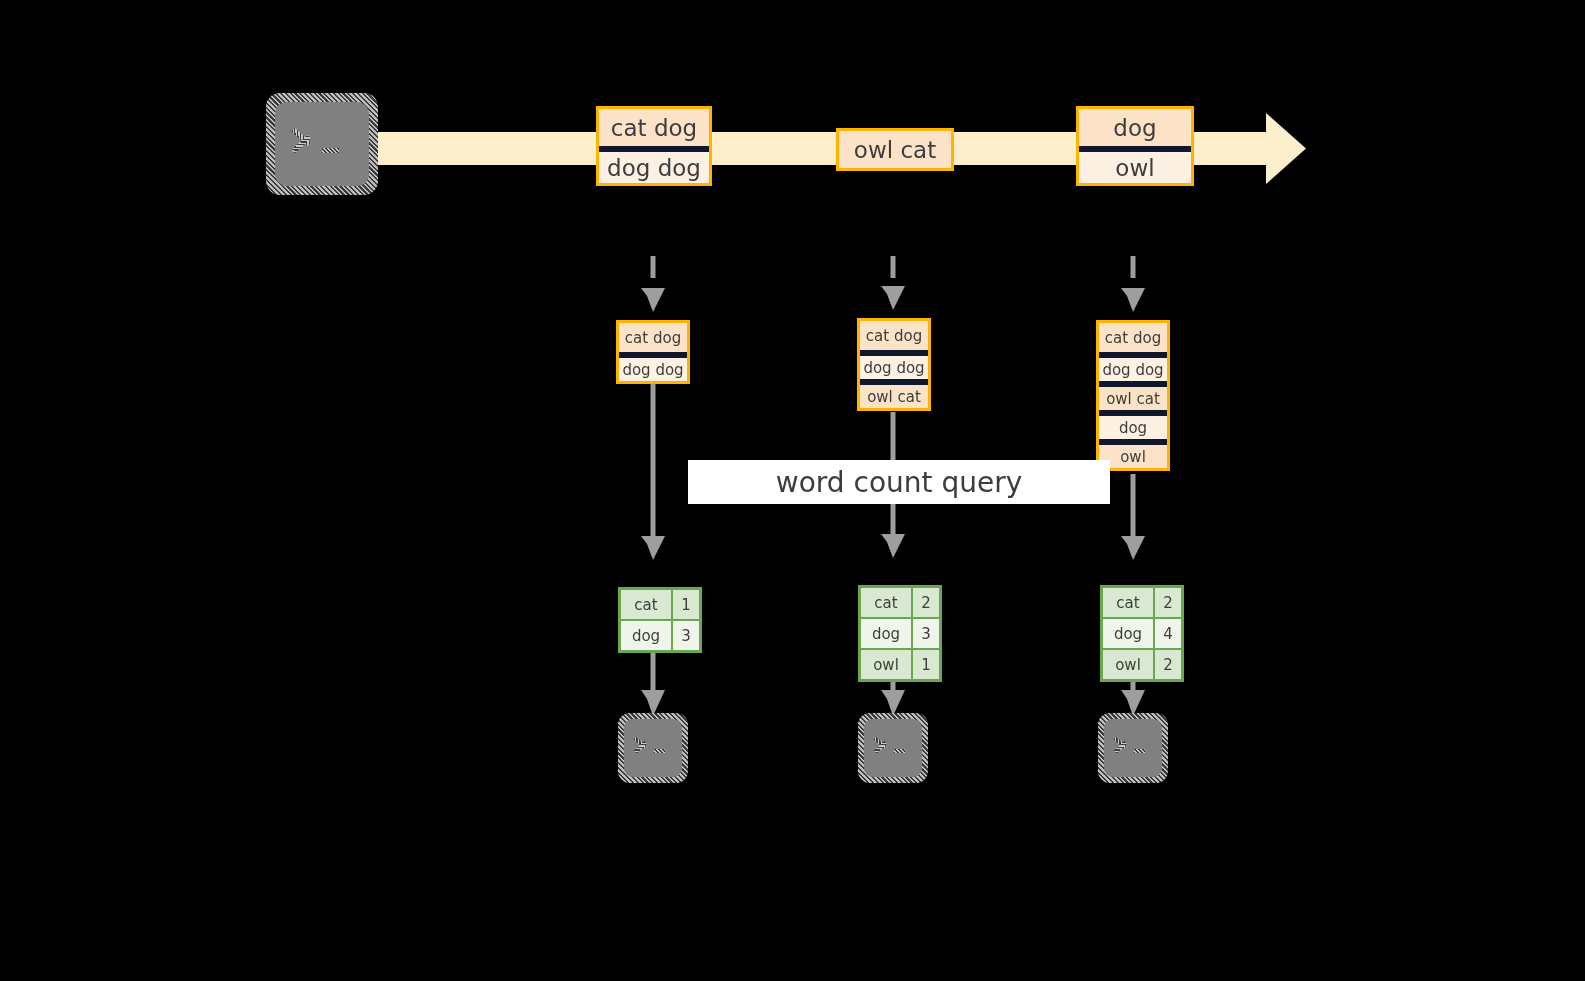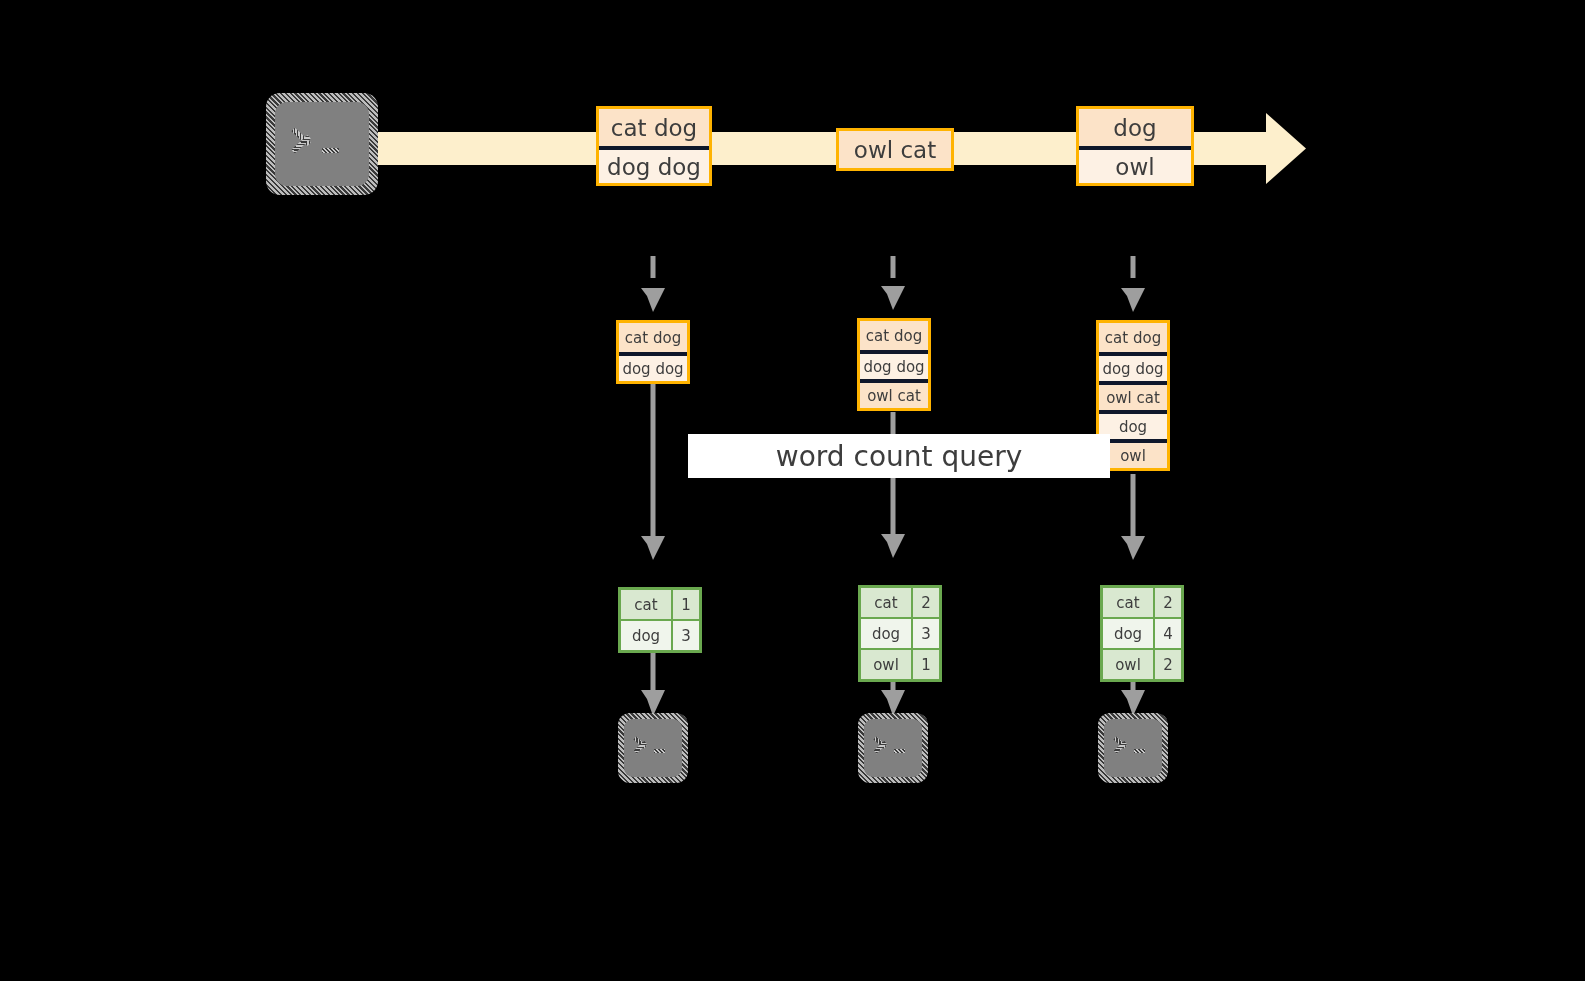--- a/index.html
+++ b/index.html
@@ -119,21 +119,21 @@
     box-sizing: border-box;
     display: flex;
     align-items: center;
     justify-content: center;
     color: #3d3d3d;
     white-space: nowrap;
     flex: 1 1 auto;
   }
   .rec-row.shade-a { background: #FCE3C8; }
   .rec-row.shade-b { background: #FDF1E4; }
-  .rec-row + .rec-row { border-top: 4px solid #0f172a; }
+  .rec-row + .rec-row { border-top: 6px solid #0f172a; }
 
   
   .rec-box.top { font-size: 23px; }
   .rec-box.top .rec-row { height: 37px; }
 
   
   .rec-box.mid { font-size: 15px; }
   .rec-box.mid .rec-row { height: 29px; }
 
   
@@ -162,21 +162,21 @@
   }
   .res-cell.word { width: 50px; }
   .res-cell.count { width: 28px; border-left: 2px solid #6AA84F; }
   .res-row.shade-a .res-cell { background: #D9E8D0; }
   .res-row.shade-b .res-cell { background: #F0F5EC; }
 
   
   #query-label {
     position: absolute;
     left: 688px;
-    top: 434px;
+    top: 460px;
     width: 422px;
     height: 44px;
     background: #FFFFFF;
     display: flex;
     align-items: center;
     justify-content: center;
     font-size: 28px;
     color: #3d3d3d;
     white-space: nowrap;
   }

